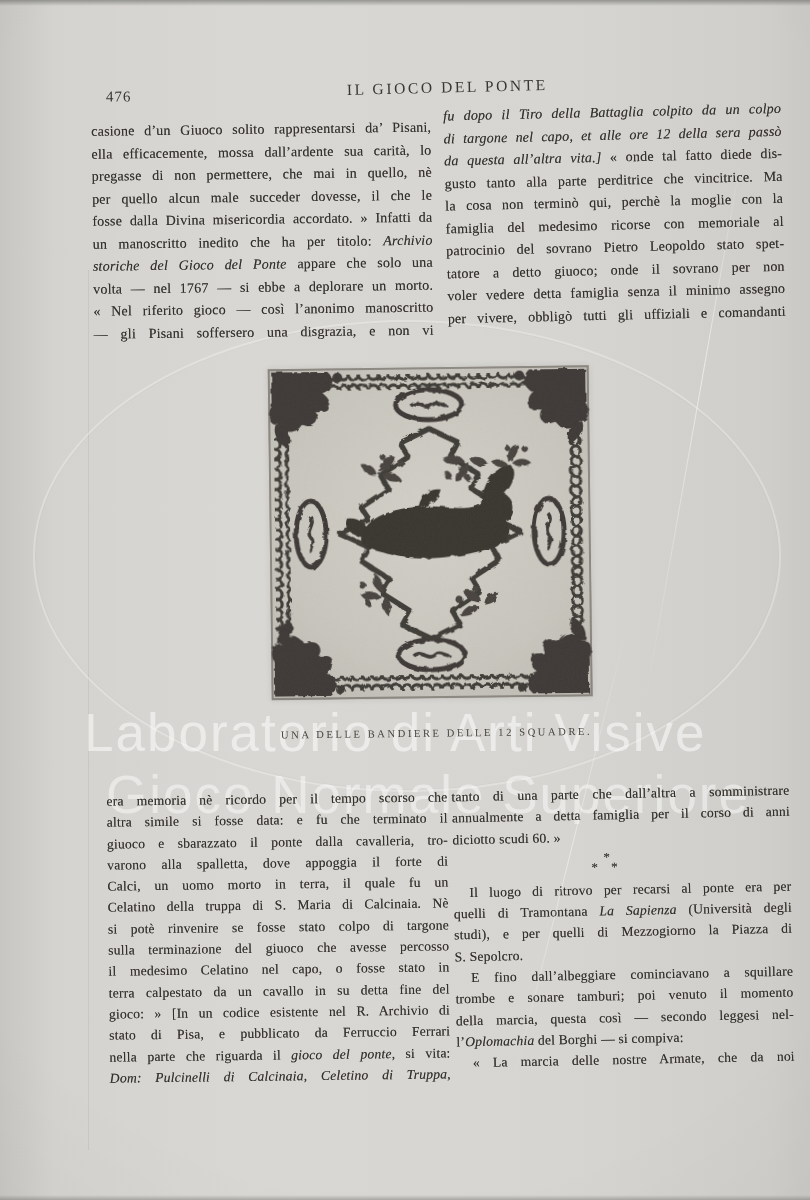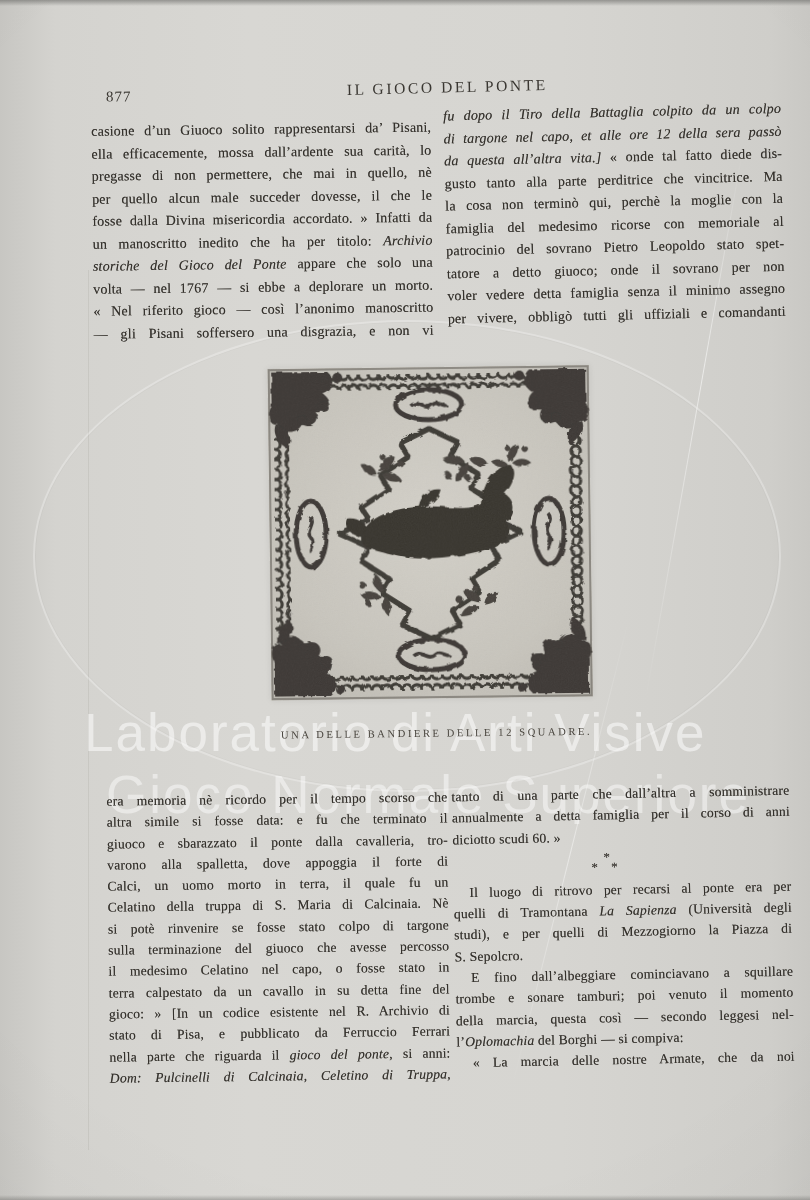--- a/index.html
+++ b/index.html
@@ -62,21 +62,21 @@
   <div class="edge-top"></div>
   <div class="edge-bottom"></div>
   <div class="gutter-line"></div>
   <div class="stamp-circle"></div>
 
   <div class="watermark wm1">Laboratorio di Arti Visive</div>
   <div class="watermark wm2">Gioco Normale Superiore</div>
 
   <div class="content">
 
-    <div class="page-number">877</div>
+    <div class="page-number">476</div>
     <div class="running-title">IL GIOCO DEL PONTE</div>
 
     <div class="col col-top tl">
         <div class="line"><span>casione d’un Giuoco solito rappresentarsi da’ Pisani,</span></div>
         <div class="line"><span>ella efficacemente, mossa dall’ardente sua carità, lo</span></div>
         <div class="line"><span>pregasse di non permettere, che mai in quello, nè</span></div>
         <div class="line"><span>per quello alcun male succeder dovesse, il che le</span></div>
         <div class="line"><span>fosse dalla Divina misericordia accordato. » Infatti da</span></div>
         <div class="line"><span>un manoscritto inedito che ha per titolo: </span><em>Archivio</em></div>
         <div class="line"><em>storiche del Gioco del Ponte</em><span> appare che solo una</span></div>
@@ -198,21 +198,21 @@
         <div class="line"><span>giuoco e sbarazzato il ponte dalla cavalleria, tro-</span></div>
         <div class="line"><span>varono alla spalletta, dove appoggia il forte di</span></div>
         <div class="line"><span>Calci, un uomo morto in terra, il quale fu un</span></div>
         <div class="line"><span>Celatino della truppa di S. Maria di Calcinaia. Nè</span></div>
         <div class="line"><span>si potè rinvenire se fosse stato colpo di targone</span></div>
         <div class="line"><span>sulla terminazione del giuoco che avesse percosso</span></div>
         <div class="line"><span>il medesimo Celatino nel capo, o fosse stato in</span></div>
         <div class="line"><span>terra calpestato da un cavallo in su detta fine del</span></div>
         <div class="line"><span>gioco: » [In un codice esistente nel R. Archivio di</span></div>
         <div class="line"><span>stato di Pisa, e pubblicato da Ferruccio Ferrari</span></div>
-        <div class="line"><span>nella parte che riguarda il </span><em>gioco del ponte</em><span>, si anni:</span></div>
+        <div class="line"><span>nella parte che riguarda il </span><em>gioco del ponte</em><span>, si vita:</span></div>
         <div class="line"><em>Dom: Pulcinelli di Calcinaia, Celetino di Truppa,</em></div>
       </div>
 
     <div class="col col-bottom br">
       <div>
           <div class="line"><span>tanto di una parte che dall’altra a somministrare</span></div>
           <div class="line"><span>annualmente a detta famiglia per il corso di anni</span></div>
           <div class="line last"><span>diciotto scudi 60. »</span></div>
         </div>
       <div class="divider">

